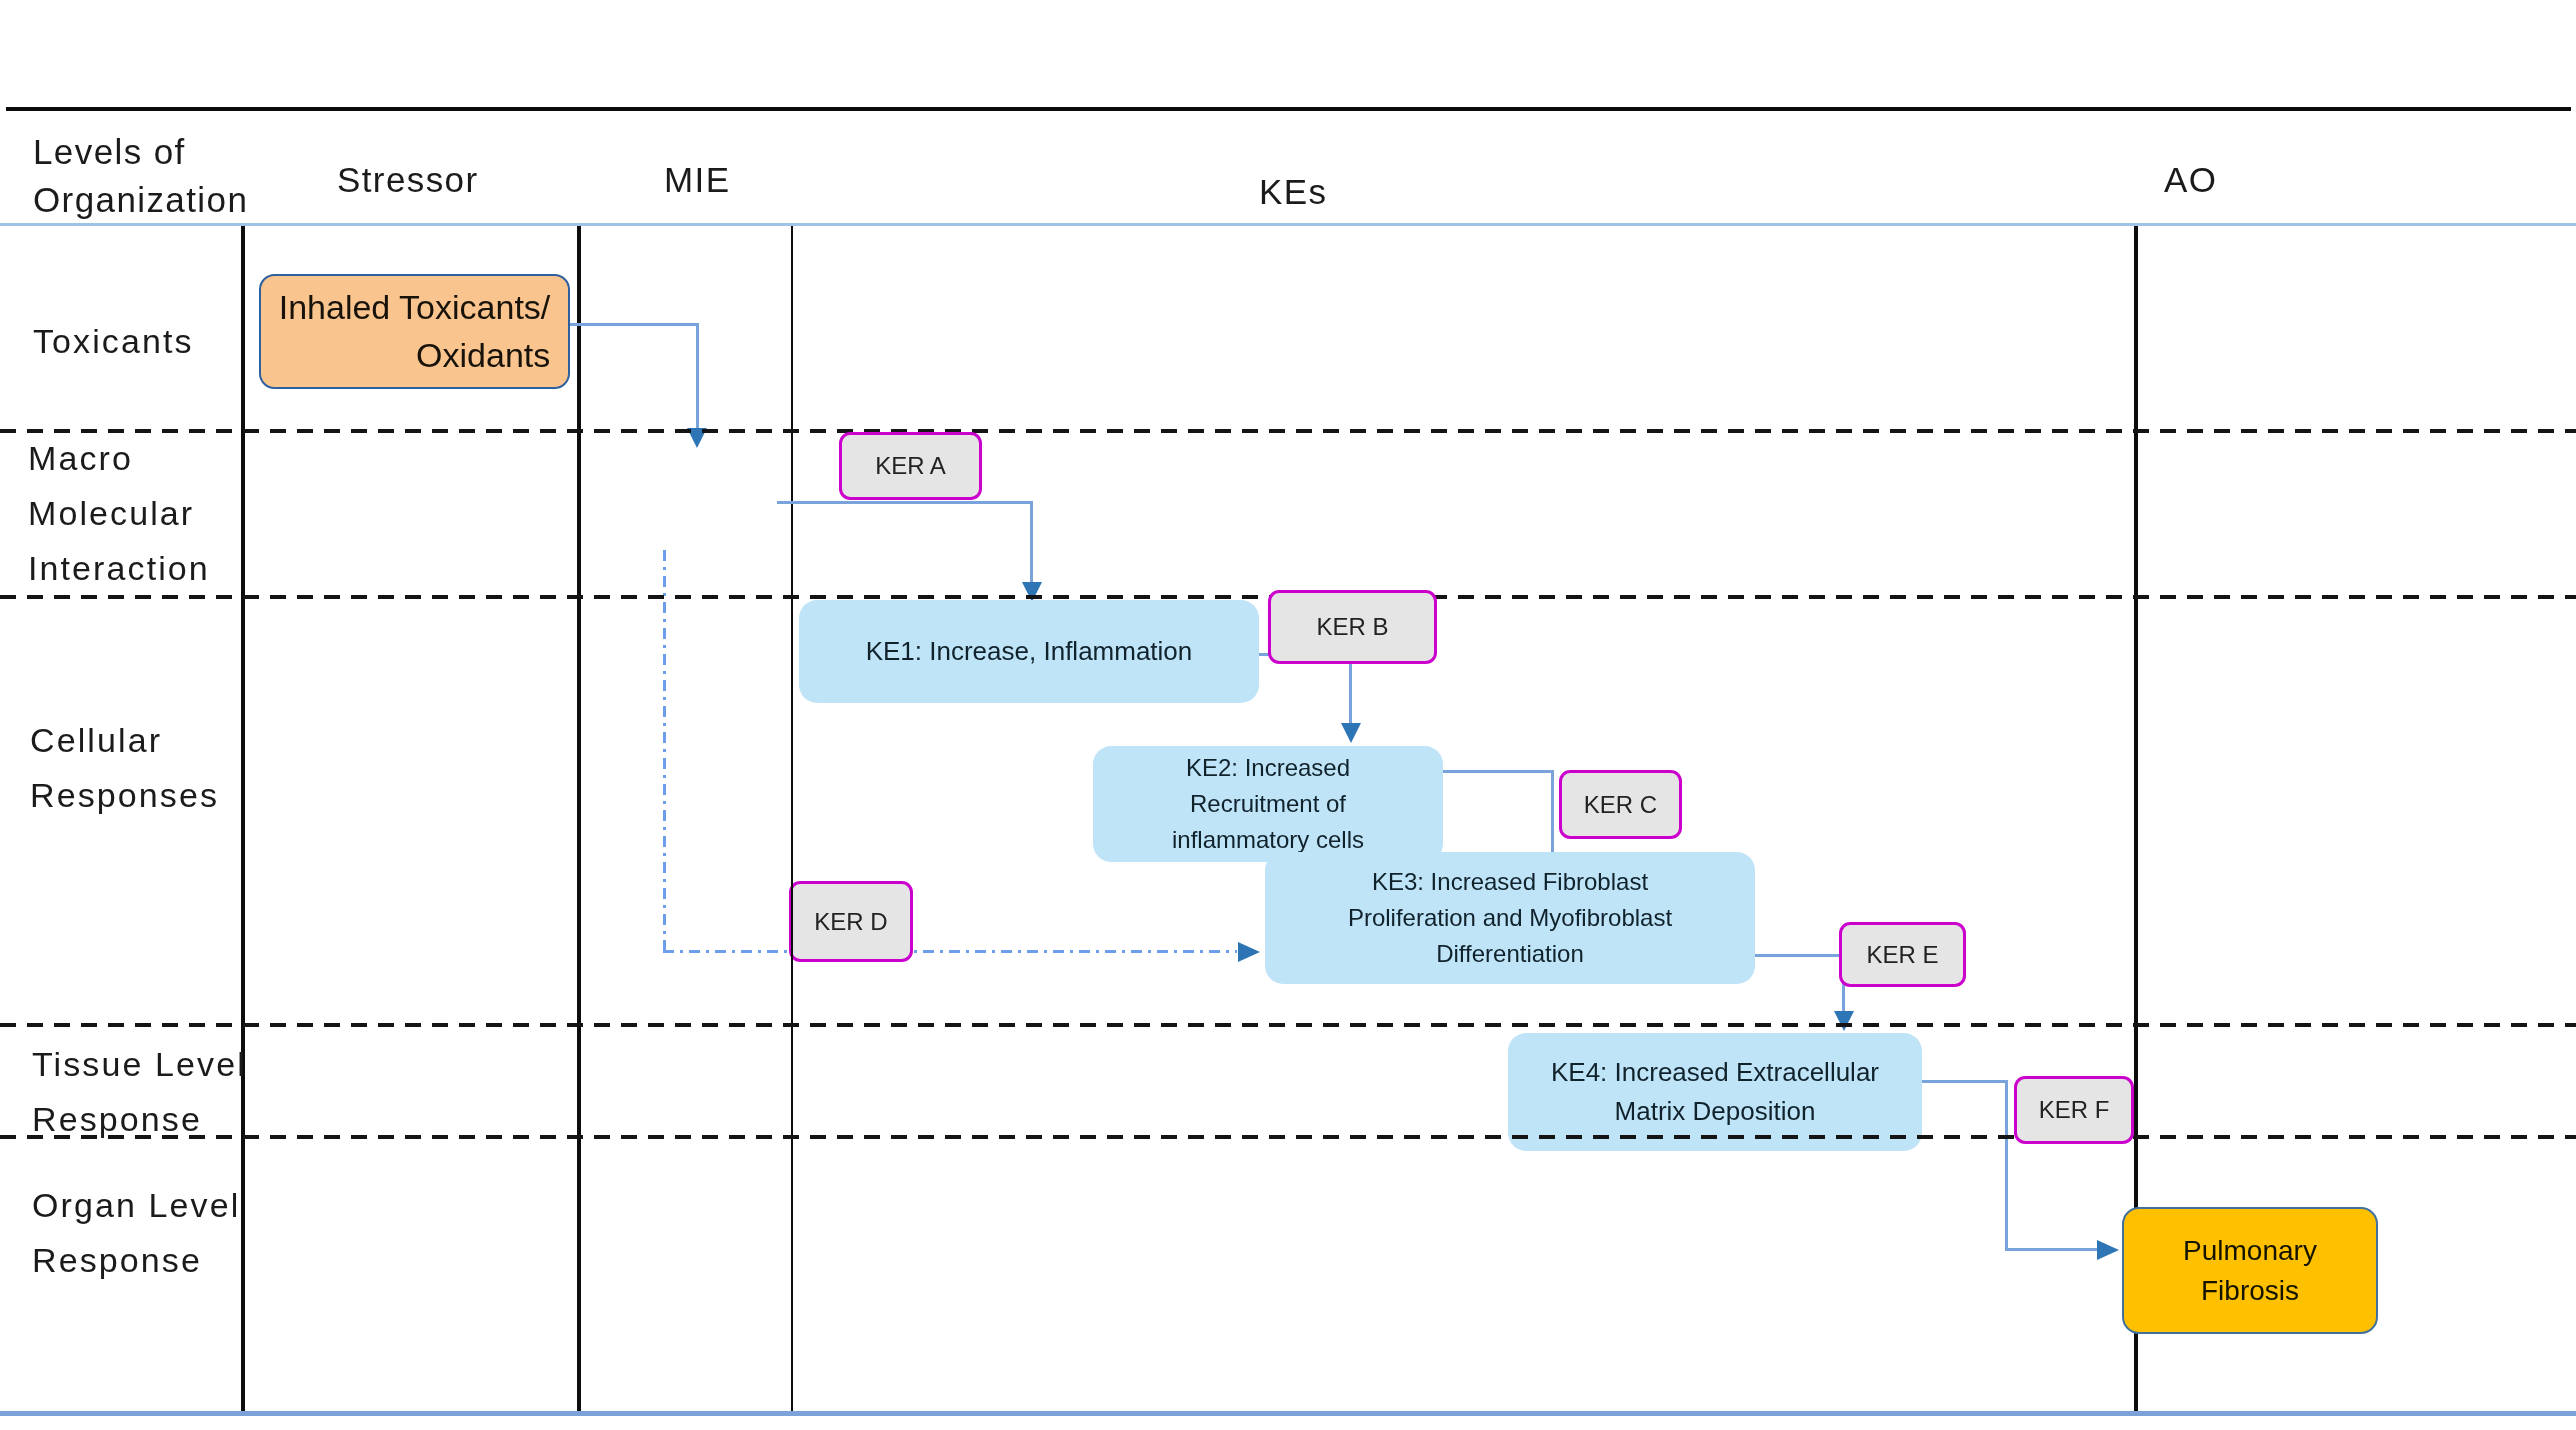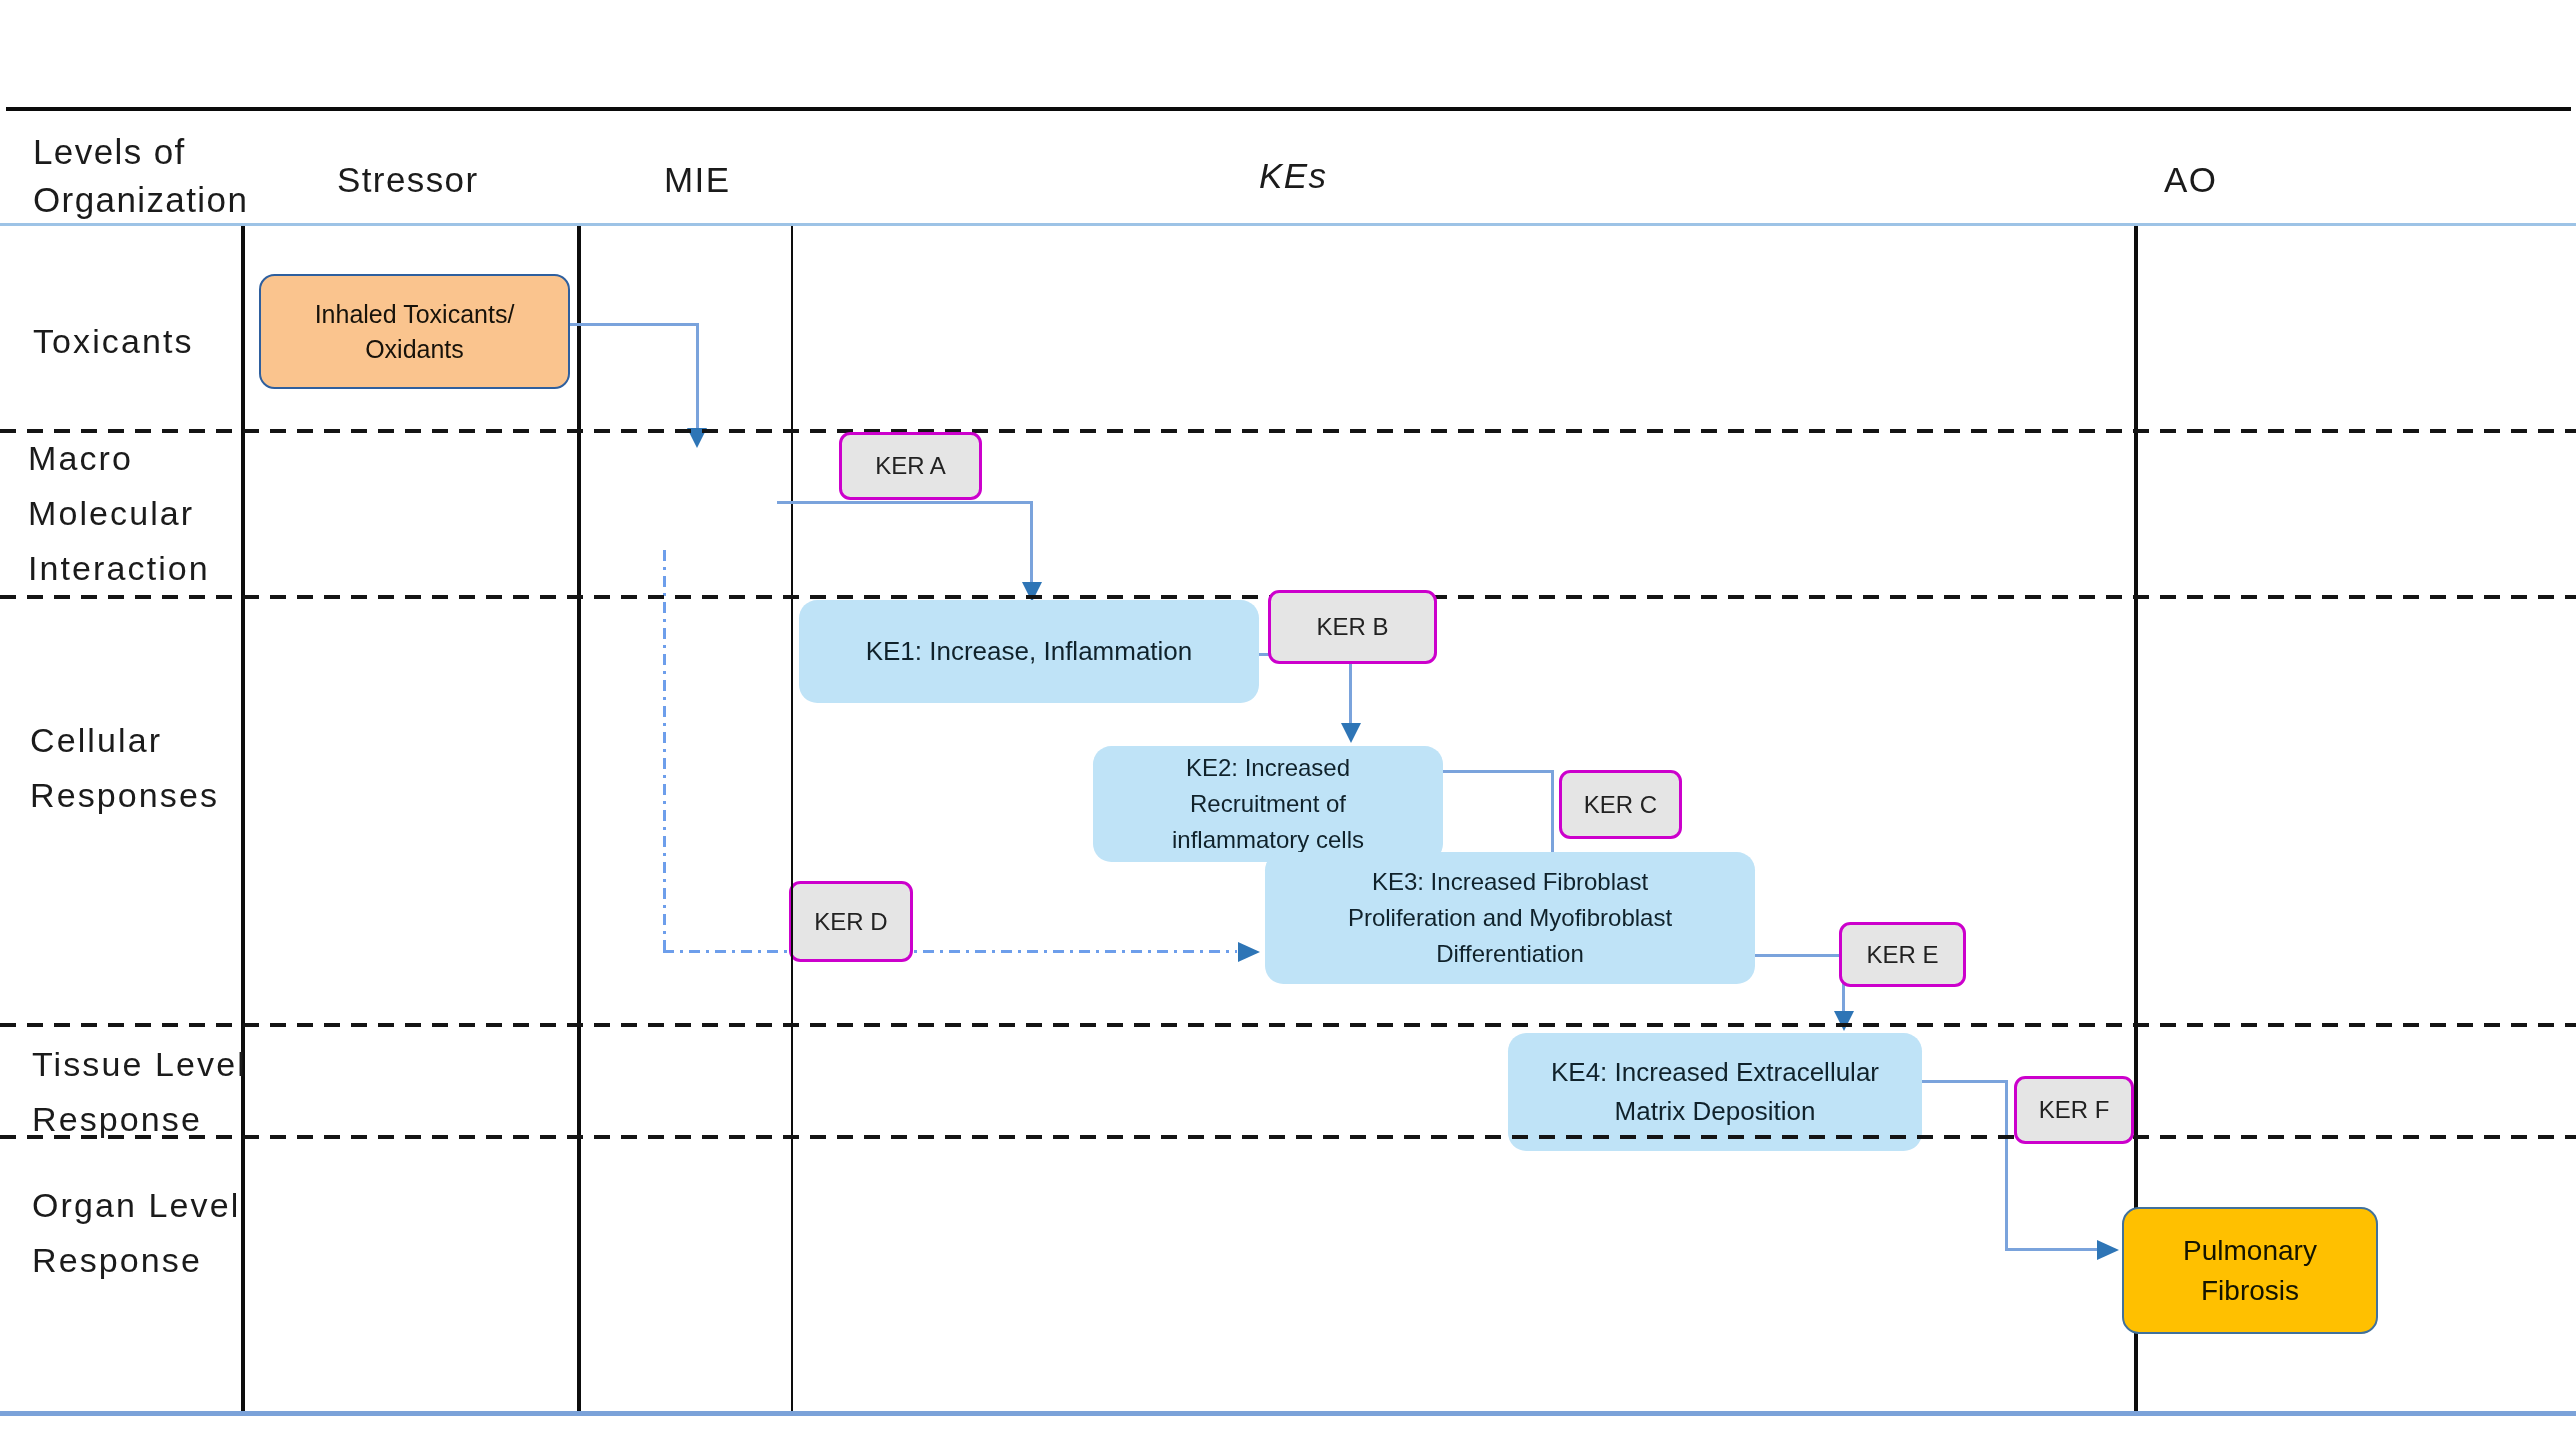--- a/index.html
+++ b/index.html
@@ -22,40 +22,40 @@
         var(--dashdot,#6D9EEB) 0 11.3px,transparent 11.3px 17px,
         var(--dashdot,#6D9EEB) 17px 20.4px,transparent 20.4px 26px);}
   .ah-d{width:0;height:0;border-left:10px solid transparent;border-right:10px solid transparent;
         border-top:20px solid var(--arrowhead,#2E75B6);z-index:2;}
   .ah-r{width:0;height:0;border-top:10px solid transparent;border-bottom:10px solid transparent;
         border-left:22.6px solid var(--arrowhead,#2E75B6);z-index:2;}
   .node{display:flex;align-items:center;justify-content:center;text-align:center;
         white-space:pre-line;z-index:2;}
   .ke{background:var(--ke_fill,#BFE3F7);border-radius:18.3px;font-size:26px;line-height:1.5;color:#10222b;}
   .stressorbox{background:var(--stressor_fill,#FAC48E);border:2.8px solid var(--stressor_border,#2E5F9E);
-        border-radius:15.5px;font-size:25px;line-height:1.4;color:#17120a;}
+        border-radius:15.5px;font-size:34px;line-height:1.4;color:#17120a;text-align:right;}
   .miebox{background:var(--mie_fill,#FA7D7D);border-radius:14px;font-size:27px;line-height:1.45;color:#141414;}
   .aobox{background:var(--ao_fill,#FFC000);border:2.8px solid var(--ao_border,#41719C);
         border-radius:17px;font-size:28px;line-height:1.4;color:#141400;}
   .ker{background:#e5e5e5;border:3.5px solid var(--ker_border,#CC00CC);border-radius:11.3px;
         font-size:24px;display:flex;align-items:center;justify-content:center;z-index:4;color:#222;}
   .kerd-line{z-index:5;background:#0d0d0d;}
 </style>
 </head>
 <body>
 
 <div class="stage">
 
   <div class="abs rule" style="left:5.6px;top:107px;width:2565px;height:4.2px;background:#0a0a0a;"></div>
 
   <div class="abs hdr pre" style="left:33px;top:128px;">Levels of
 Organization</div>
   <div class="abs hdr" style="left:337px;top:156px;">Stressor</div>
   <div class="abs hdr" style="left:664px;top:156px;text-align:center;">MIE</div>
-  <div class="abs hdr" style="left:1259px;top:152px;font-style:italic;">KEs</div>
+  <div class="abs hdr" style="left:1259px;top:168px;">KEs</div>
   <div class="abs hdr" style="left:2164px;top:156px;">AO</div>
   <div class="abs rule" style="left:0;top:223px;width:2576px;height:2.8px;background:var(--header_rule,#9DC3E6);"></div>
 
   <div class="abs vline" style="left:241px;top:226px;width:4.2px;height:1186px;"></div>
   <div class="abs vline" style="left:577px;top:226px;width:4.2px;height:1186px;"></div>
   <div class="abs vline" style="left:791px;top:226px;width:2.1px;height:1186px;"></div>
   <div class="abs vline" style="left:2134px;top:226px;width:4.2px;height:1186px;"></div>
   <div class="abs rule" style="left:0;top:1411px;width:2576px;height:5px;background:var(--bottom_rule,#7BA2D9);"></div>
 
   <div class="abs rowlab" style="left:33px;top:314px;">Toxicants</div>

